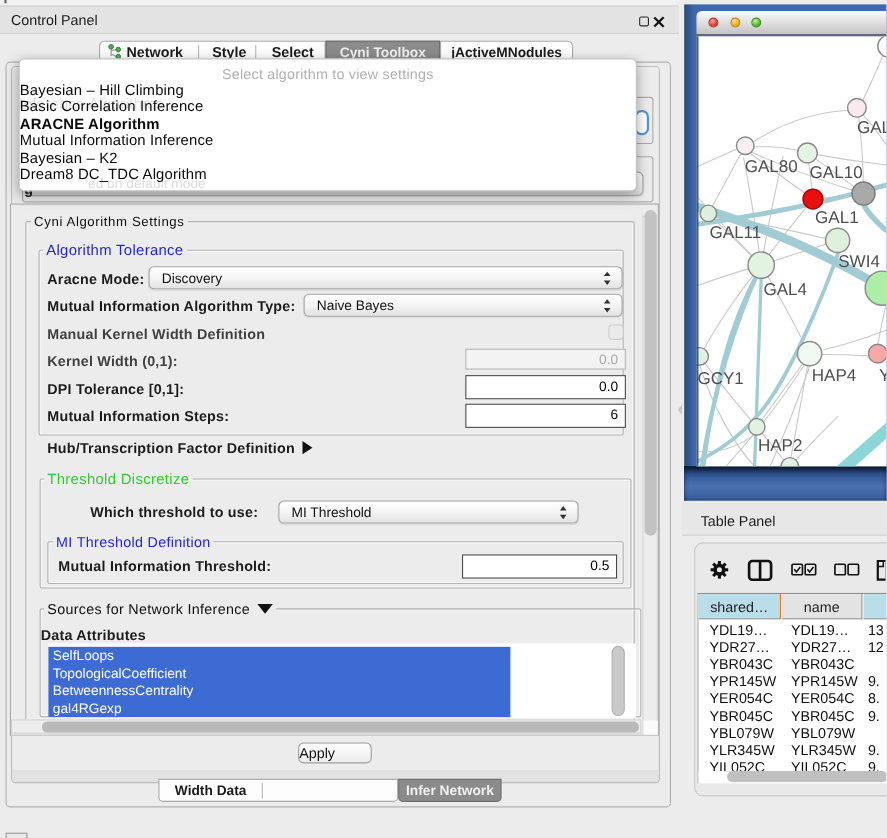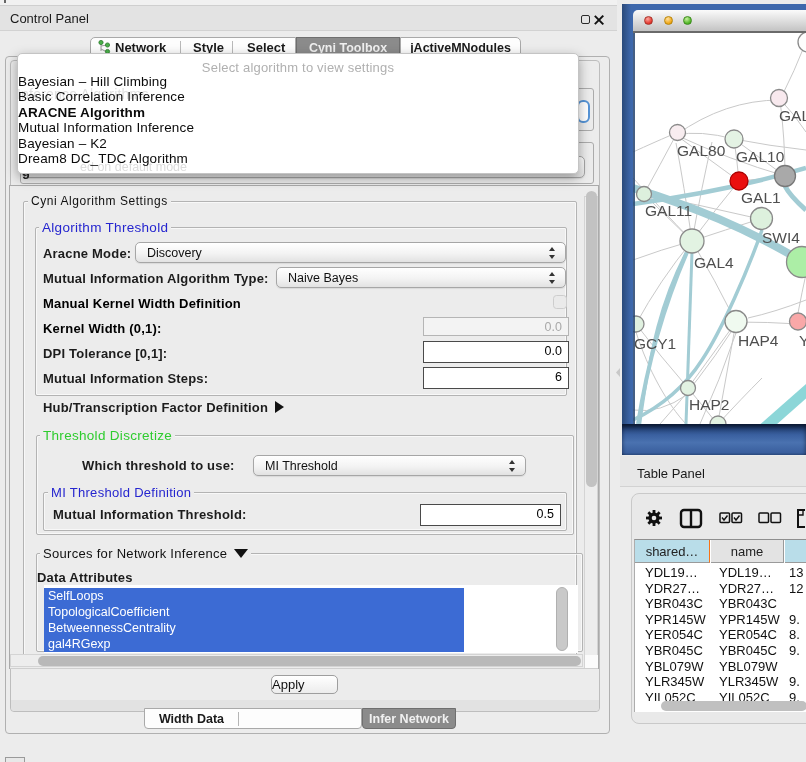--- a/index.html
+++ b/index.html
@@ -1,21 +1,21 @@
 <!DOCTYPE html>
 <html><head>
 <meta charset="utf-8">
 <style>
 * { margin:0; padding:0; box-sizing:border-box; }
 html,body { width:806px; height:762px; overflow:hidden; }
 body { background:#ececec; font-family:"Liberation Sans", sans-serif; position:relative; }
 .abs { position:absolute; }
 .b { font-weight:bold; }
 .lbl { font-size:13px; letter-spacing:0.2px; font-weight:bold; color:#1c1c1c; white-space:nowrap; }
-.lbl.dis { color:#000000; }
+.lbl.dis { color:#404040; }
 .combo { position:absolute; border:1px solid #a6a6a6; border-radius:5px;
   background:linear-gradient(#ffffff,#f3f3f3 55%,#e2e2e2); box-shadow:0 1px 1px rgba(0,0,0,0.08);
   font-size:12.5px; color:#111; }
 .combo .ctext { position:absolute; left:11px; top:50%; transform:translateY(-50%); white-space:nowrap; }
 .arrows { position:absolute; right:8px; top:50%; transform:translateY(-50%); width:9px; height:12px; }
 .arrows:before { content:""; position:absolute; left:1px; top:0; border-left:3.5px solid transparent; border-right:3.5px solid transparent; border-bottom:4.5px solid #333; }
 .arrows:after { content:""; position:absolute; left:1px; bottom:0; border-left:3.5px solid transparent; border-right:3.5px solid transparent; border-top:4.5px solid #333; }
 .field { position:absolute; font-size:12.5px; text-align:right; padding-right:6px; line-height:19px; }
 .f-on { background:#ffffff; border:1.5px solid #4a4a4a; color:#000; }
 .f-off { background:#f3f3f3; border:1px solid #b5b5b5; color:#a9a9a9; }
@@ -64,21 +64,21 @@
 <div class="combo" style="left:22px;top:156px;width:563px;height:22px;"></div>
 <div class="abs" style="left:22px;top:164px;font-size:13px;font-weight:bold;color:#222;">g</div>
 
 <div class="abs" style="left:577px;top:100px;width:13px;height:23px;border:2.5px solid #5694d6;border-radius:6px;background:#fff;"></div>
 
 <div class="abs" style="left:9px;top:185px;width:590px;height:484px;border:1px solid #aaaaaa;background:#ececec;"></div>
 <div class="gbox" style="left:23px;top:201px;width:554px;height:459px;"></div>
 <div class="gtitle" style="left:28px;top:194px;color:#111;font-size:12px;letter-spacing:0.55px;">Cyni Algorithm Settings</div>
 
 <div class="gbox" style="left:35px;top:227px;width:532px;height:169px;"></div>
-<div class="gtitle" style="left:39px;top:220px;color:#2525cf;font-size:13.5px;">Algorithm Threshold</div>
+<div class="gtitle" style="left:39px;top:220px;color:#2525cf;font-size:13.5px;">Algorithm Tolerance</div>
 
 <div class="lbl abs" style="left:43px;top:246px;">Aracne Mode:</div>
 <div class="combo" style="left:135px;top:242px;width:431px;height:21px;">
     <span class="ctext">Discovery</span>
     <span class="arrows"></span>
   </div>
 <div class="lbl abs" style="left:43px;top:271px;">Mutual Information Algorithm Type:</div>
 <div class="combo" style="left:276px;top:267px;width:290px;height:21px;">
     <span class="ctext">Naive Bayes</span>
     <span class="arrows"></span>

